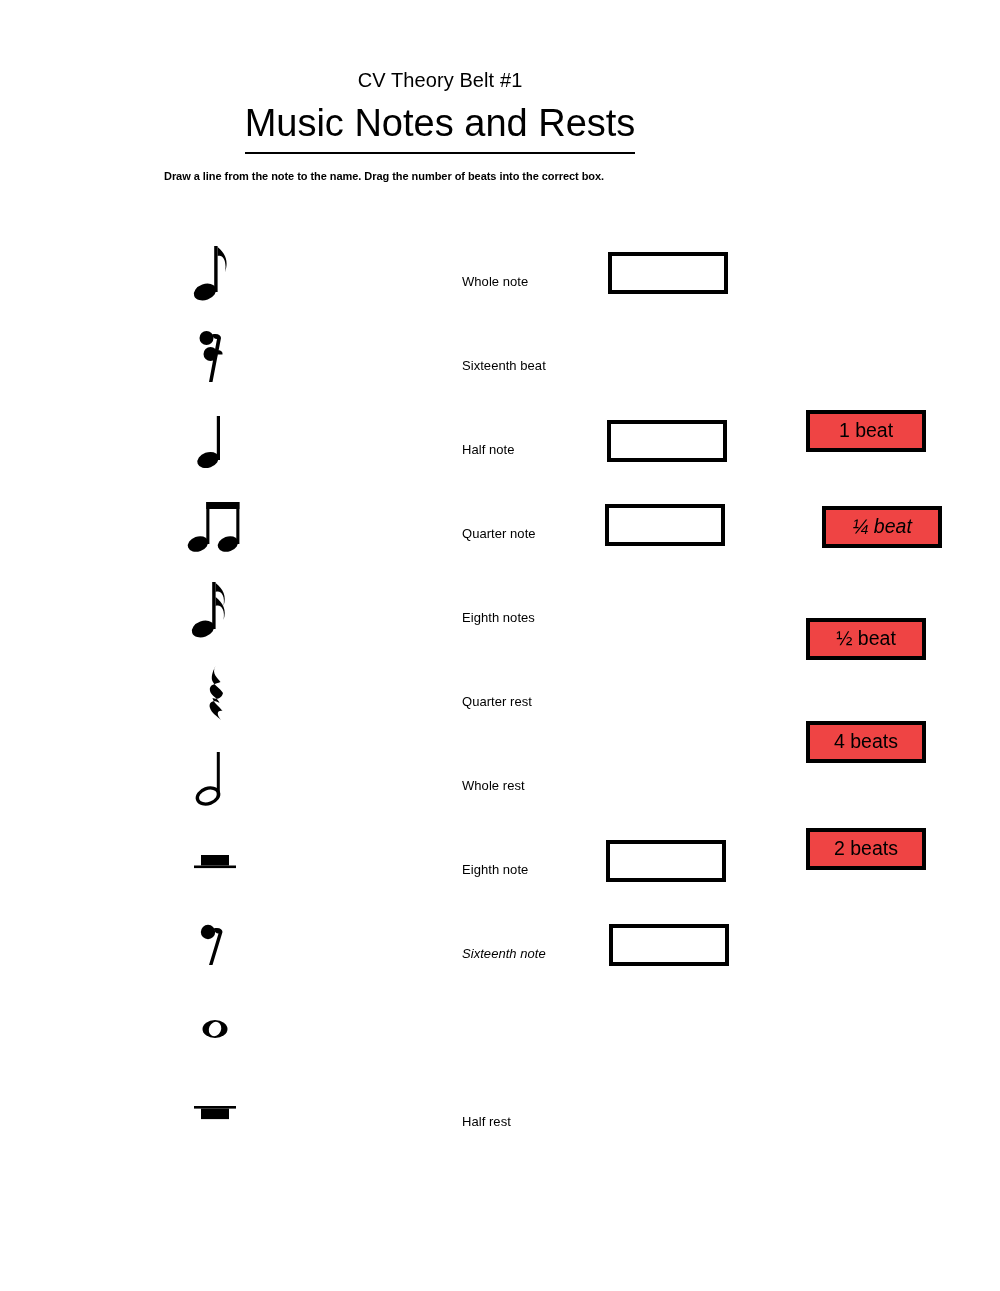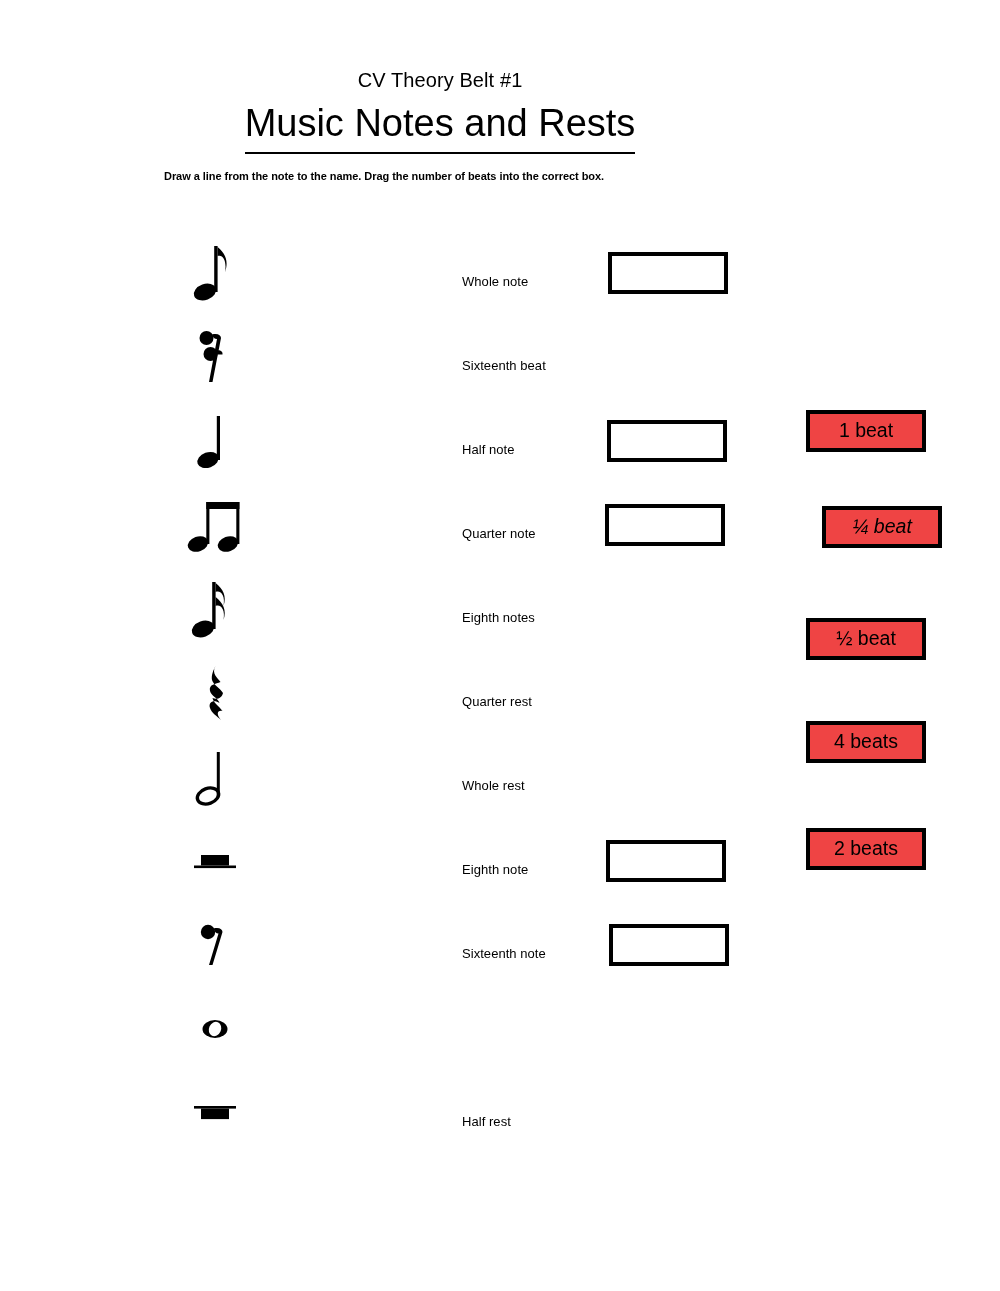--- a/index.html
+++ b/index.html
@@ -226,21 +226,21 @@
     <div class="row" style="top: 819px;">
       <div class="symbol-cell">
         <svg width="46" height="22" viewBox="0 0 46 22">
       <rect x="2" y="15.5" width="42" height="2.6" fill="#000"></rect>
       <rect x="9" y="5" width="28" height="10.5" fill="#000"></rect>
     </svg>
       </div>
       <div class="name-label">Eighth note</div>
       <div class="answer-box" style="left: 606px;"></div>
     </div>
-    <div class="row" style="top: 903px;">
+    <div class="row" style="top: 903px; font-style: italic;">
       <div class="symbol-cell">
         <svg width="36" height="50" viewBox="0 0 36 50">
       <circle cx="11" cy="12" r="7.2" fill="#000"></circle>
       <path d="M16.5 8.5 C22 7, 25.5 9, 25.5 12 L15.5 45 L12 45 L21.5 13.5 C19 13.5, 17.5 11.5, 16.5 8.5 Z" fill="#000"></path>
     </svg>
       </div>
       <div class="name-label">Sixteenth note</div>
       <div class="answer-box" style="left: 609px;"></div>
     </div>
     <div class="row" style="top: 987px;">

